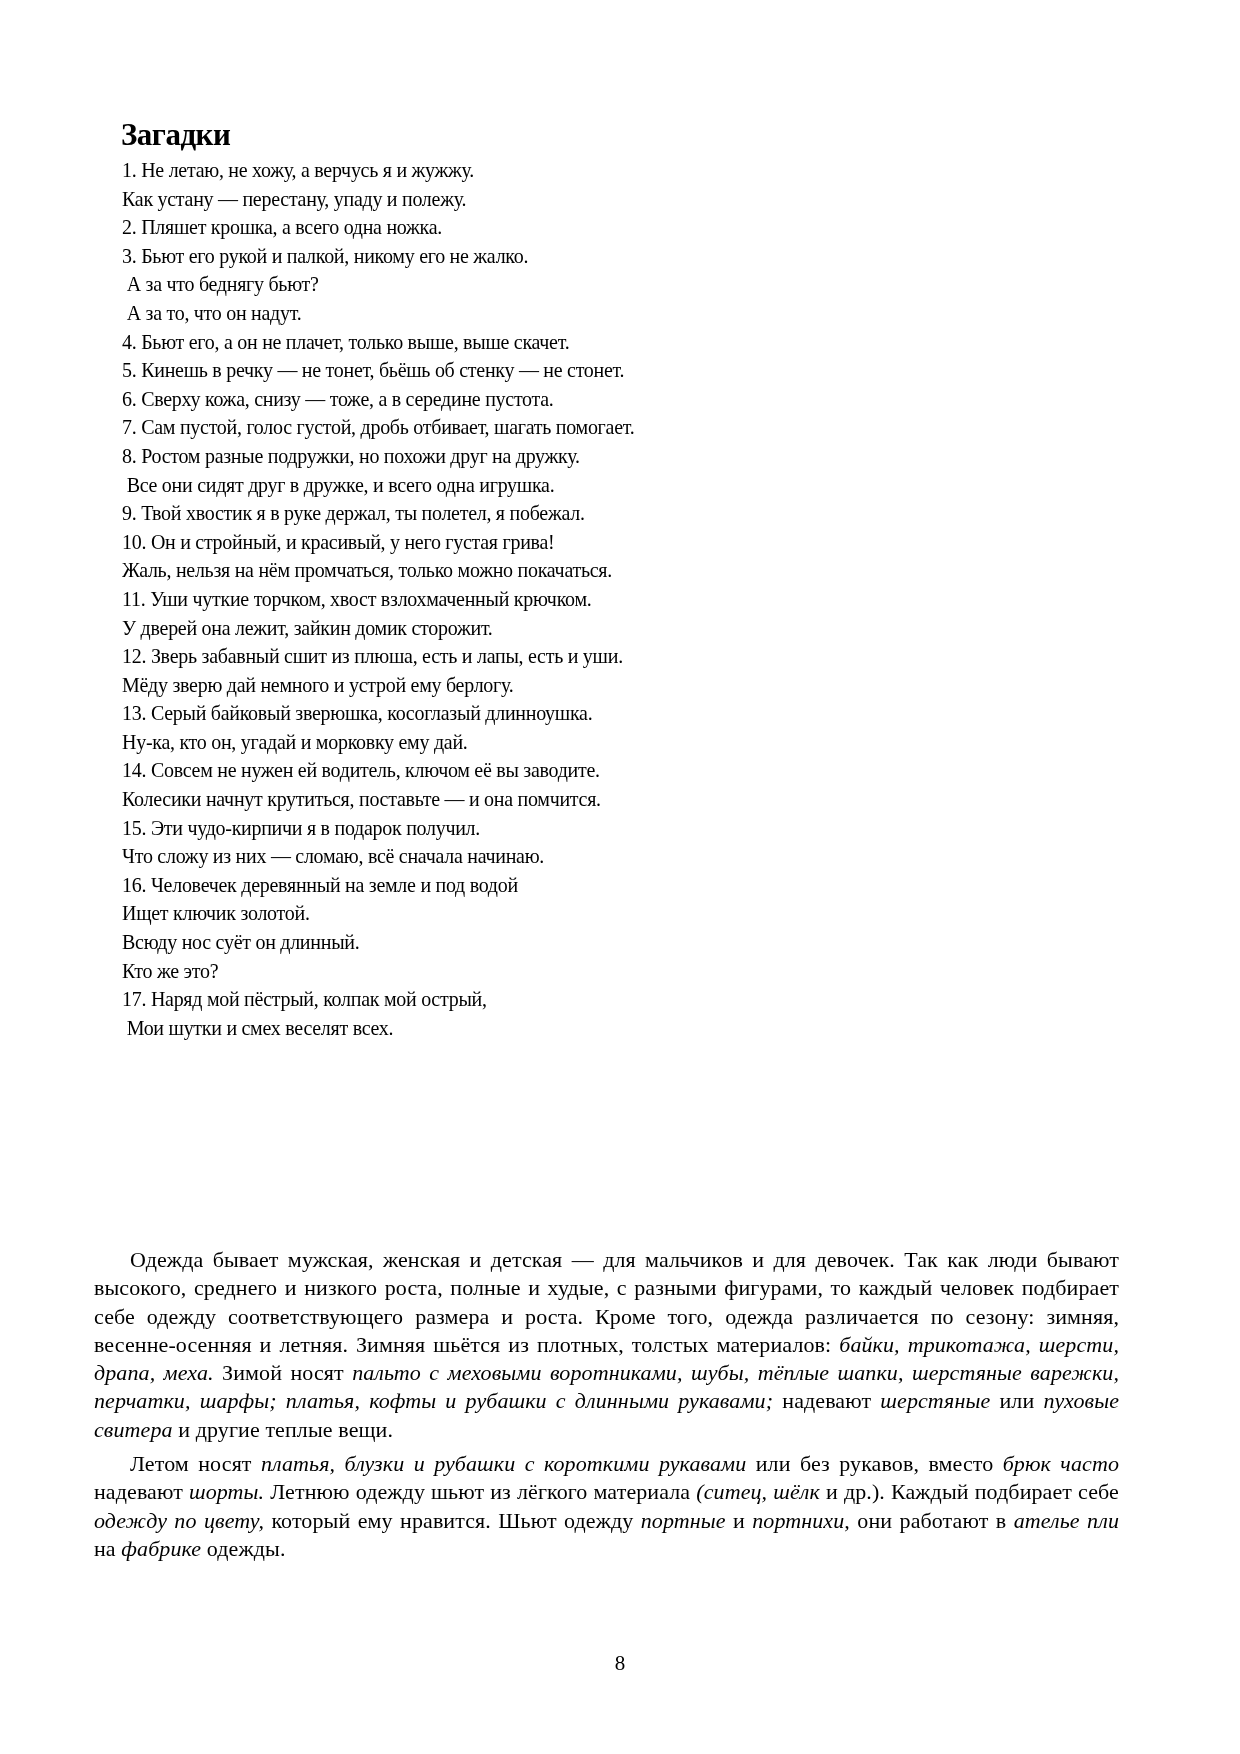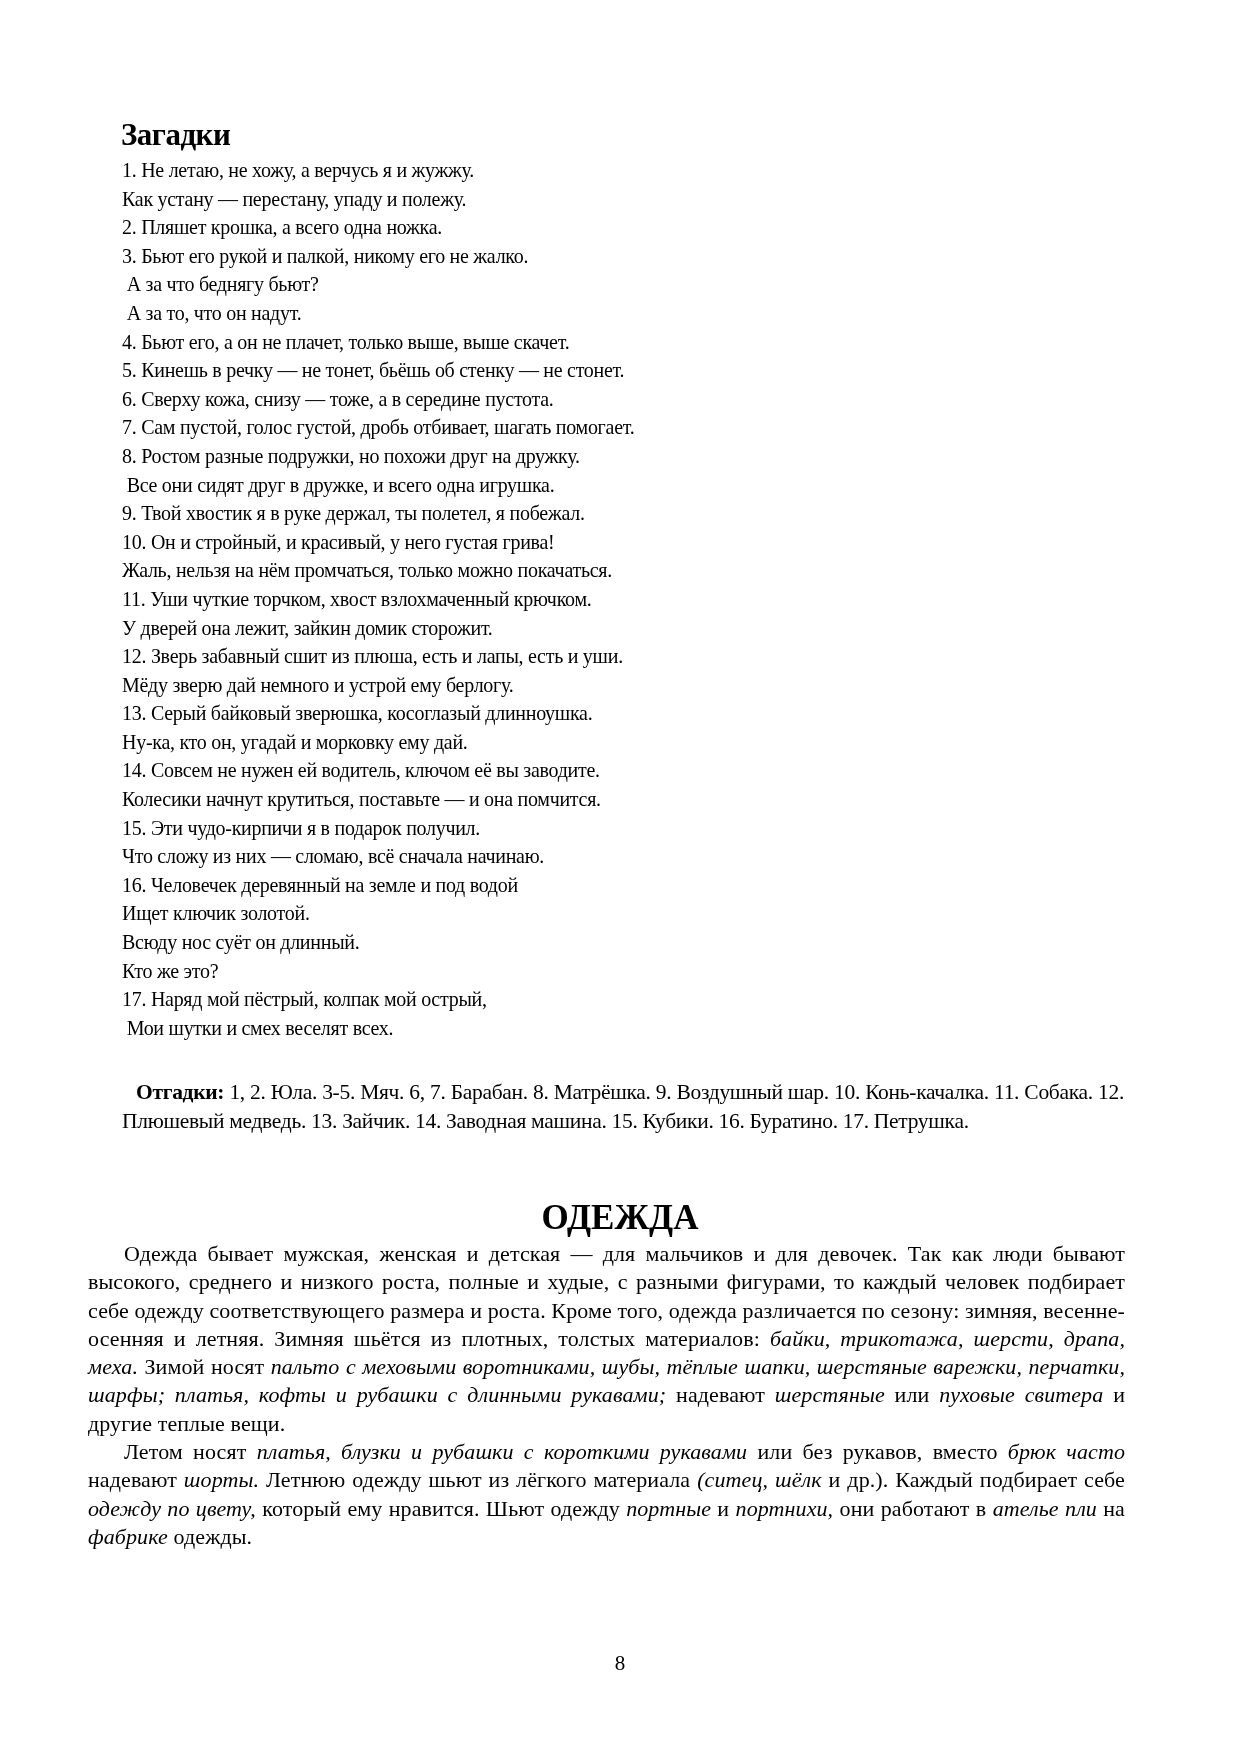--- a/index.html
+++ b/index.html
@@ -10,21 +10,21 @@
   .riddles { position: absolute; left: 122px; top: 156px; width: 760px; margin: 0; padding: 0; list-style: none; }
   .riddle-line { font-size: 21.5px; line-height: 28.6px; white-space: nowrap; letter-spacing: -0.3px; transform: scaleX(0.93); transform-origin: left center; }
   .riddle-line.indent { padding-left: 5px; }
 
   .answers { position: absolute; left: 122px; top: 1078px; width: 1002px; font-size: 21.5px; line-height: 28.6px; text-indent: 14px; margin: 0; letter-spacing: -0.3px; text-align: justify; }
   .answers b { font-weight: bold; }
 
   .section-title { position: absolute; left: 0; width: 1240px; top: 1198px; text-align: center; font-size: 35px; font-weight: bold; margin: 0; line-height: 40px; }
 
   .body { position: absolute; left: 88px; top: 1240px; width: 1037px; }
-  .para { font-size: 22px; line-height: 28.3px; text-align: justify; text-indent: 36px; margin: 0; letter-spacing: 0.1px; }
+  .para { font-size: 22px; line-height: 28.3px; text-align: justify; text-indent: 36px; margin: 6px; letter-spacing: 0.1px; }
   .para i { font-style: italic; }
 
   .page-number { position: absolute; left: 0; width: 1240px; top: 1650px; text-align: center; font-size: 21px; line-height: 26px; }
 </style>
 </head>
 <body>
 
 <div class="page">
 
   <h2 class="riddles-title">Загадки</h2>
@@ -56,23 +56,21 @@
       <li class="riddle-line">15. Эти чудо-кирпичи я в подарок получил.</li>
       <li class="riddle-line">Что сложу из них — сломаю, всё сначала начинаю.</li>
       <li class="riddle-line">16.  Человечек деревянный на земле и под водой</li>
       <li class="riddle-line">Ищет ключик золотой.</li>
       <li class="riddle-line">Всюду нос суёт он длинный.</li>
       <li class="riddle-line">Кто же это?</li>
       <li class="riddle-line">17.  Наряд мой пёстрый, колпак мой острый,</li>
       <li class="riddle-line indent">Мои шутки и смех веселят всех.</li>
     </ul>
 
-  <p class="answers"><b>Отгадки:</b><span> 1, 2. Юла. 3-5. Мяч. 6, 7. Барабан. 8. Матрёшка. 9. Воздушный шар. 10. Конь-качалка. 11. Собака. 12. Плюшевый медведь. 13. Зайчик. 14. Заводная машина. 15. Кубики. 16. Буратино. 17. Петрушка.</span></p>
 
-  <h1 class="section-title">ОДЕЖДА</h1>
 
   <div class="body" id="clothing-body">
       <p class="para"><span>Одежда бывает мужская, женская и детская — для мальчиков и для девочек. Так как люди бывают высокого, среднего и низкого роста, полные и худые, с разными фигурами, то каждый человек подбирает себе одежду соответствующего размера и роста. Кроме того, одежда различается по сезону: зимняя, весенне-осенняя и летняя. Зимняя шьётся из плотных, толстых материалов: </span><i>байки, трикотажа, шерсти, драпа, меха.</i><span> Зимой носят </span><i>пальто с меховыми воротниками, шубы, тёплые шапки, шерстяные варежки, перчатки, шарфы; платья, кофты и рубашки с длинными рукавами;</i><span> надевают </span><i>шерстяные</i><span> или </span><i>пуховые свитера</i><span> и другие теплые вещи.</span></p>
       <p class="para"><span>Летом носят </span><i>платья, блузки и рубашки с короткими рукавами</i><span> или без рукавов, вместо </span><i>брюк часто</i><span> надевают </span><i>шорты.</i><span> Летнюю одежду шьют из лёгкого материала </span><i>(ситец, шёлк</i><span> и др.). Каждый подбирает себе </span><i>одежду по цвету,</i><span> который ему нравится. Шьют одежду </span><i>портные</i><span> и </span><i>портнихи,</i><span> они работают в </span><i>ателье пли</i><span> на </span><i>фабрике</i><span> одежды.</span></p>
     </div>
 
   <div class="page-number">8</div>
 </div>
 
 </body></html>

